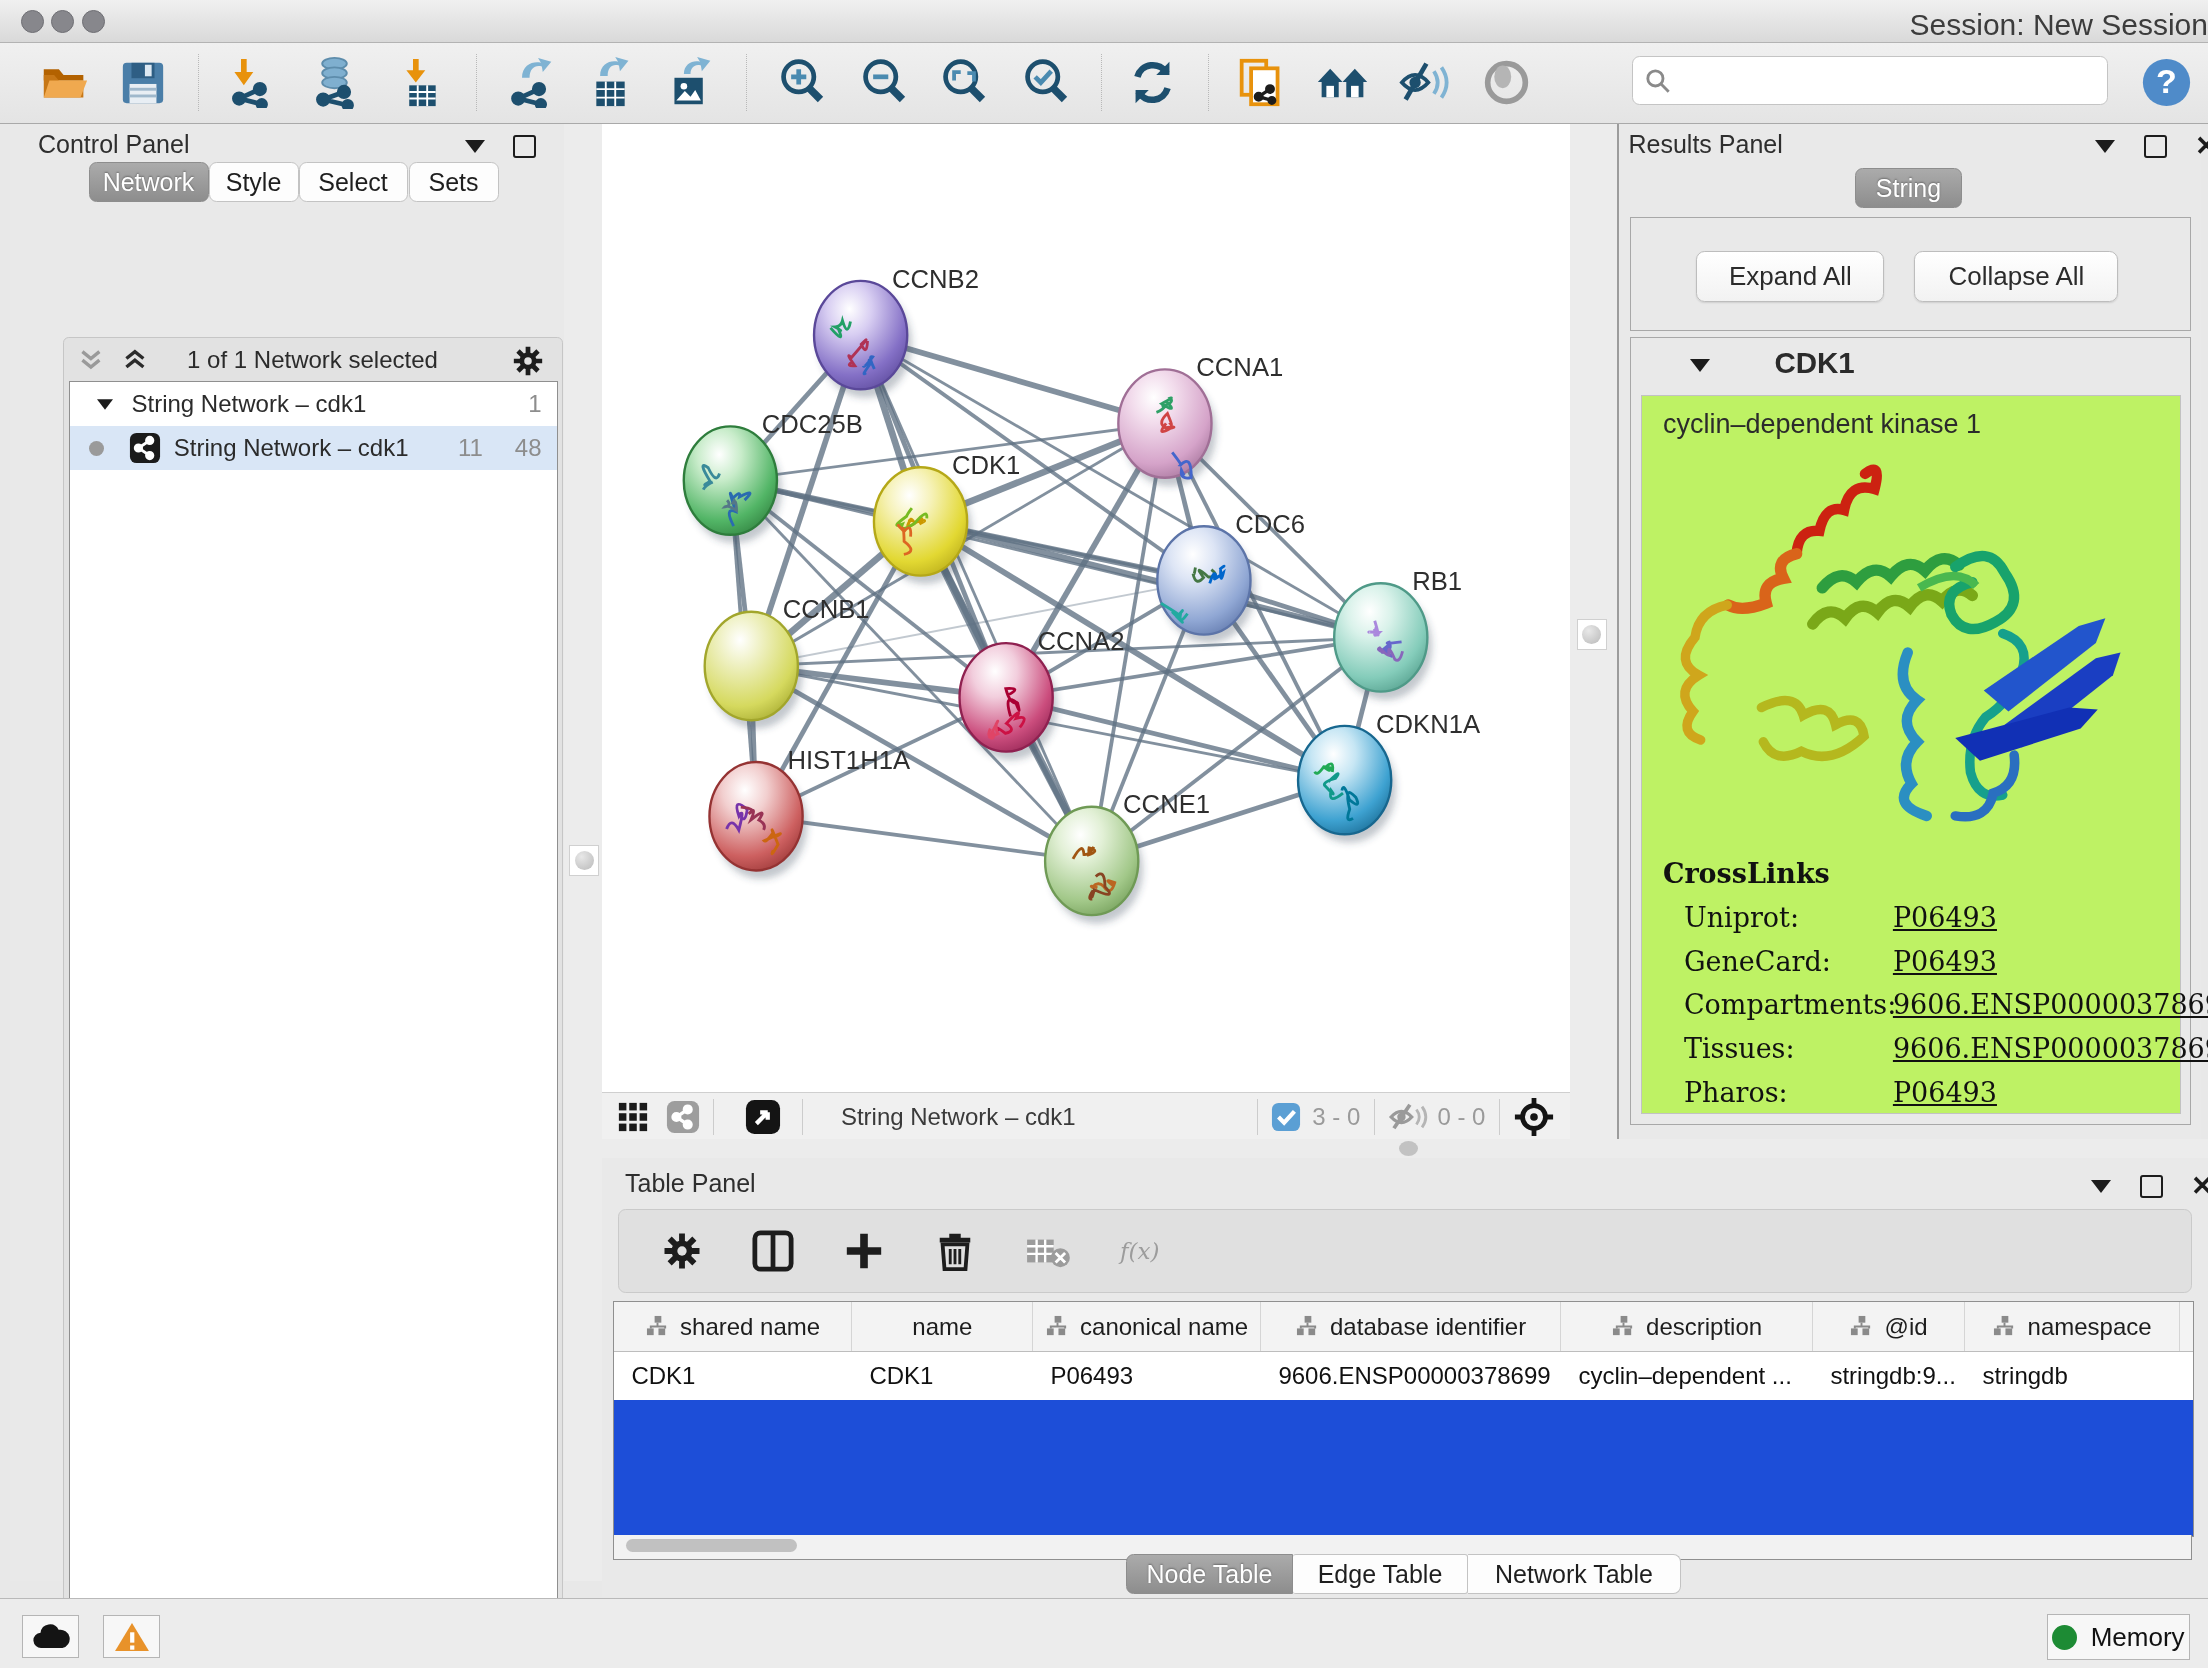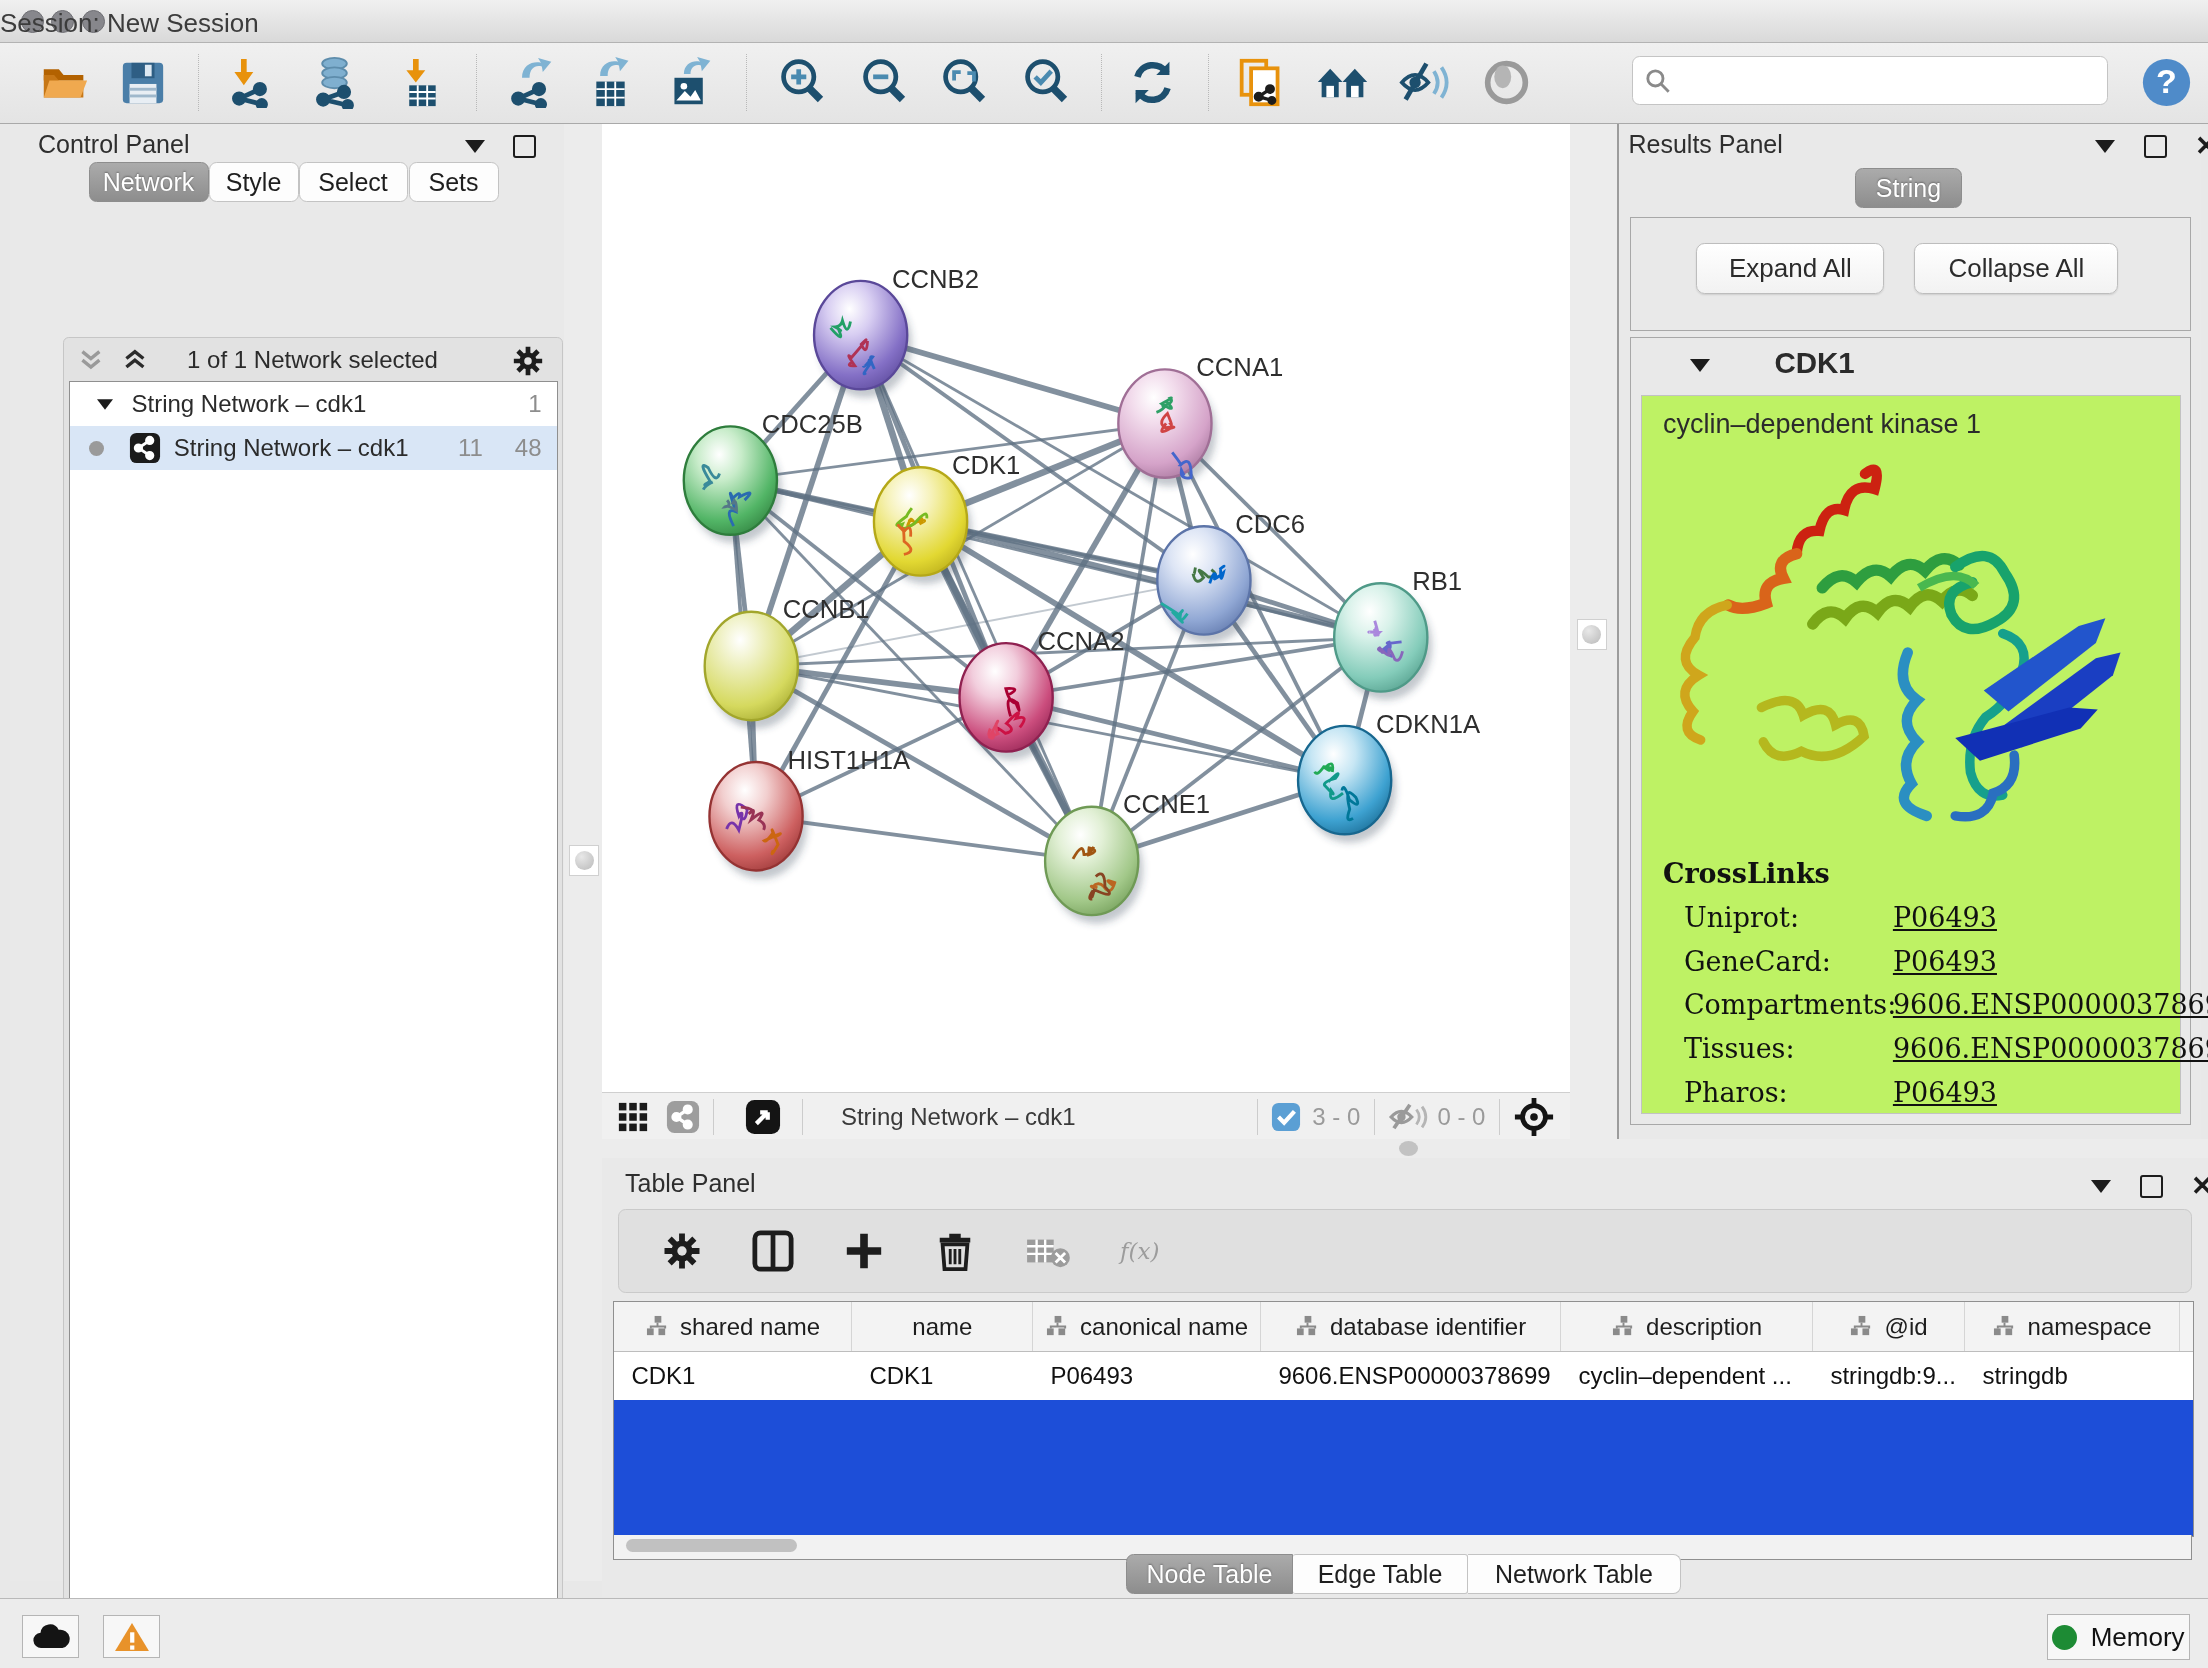--- a/index.html
+++ b/index.html
@@ -2,39 +2,39 @@
 <html style="font-size:15px"><head>
 <meta charset="utf-8">
 <style>
   html,body{margin:0;padding:0;background:#e8e8e8;width:2208px;height:1668px;overflow:hidden;
     font-family:"Liberation Sans",sans-serif;color:#2b2b2b;}
   .abs{position:absolute;}
   
   .titlebar{left:0;top:0;width:2208px;height:42px;background:linear-gradient(#f0f0f0,#d9d9d9);
     border-bottom:1px solid #b3b3b3;}
   .tl-dot{width:21px;height:21px;border-radius:50%;background:#87878c;border:1px solid #6f6f74;top:9.5px;}
-  .win-title{width:100%;text-align:left;top:7.6px;font-size:26px;color:#3c3c3c;}
+  .win-title{width:100%;text-align:right;top:7.6px;font-size:30px;color:#3c3c3c;}
   .toolbar{left:0;top:43px;width:2208px;height:80px;background:linear-gradient(#f0f0f0,#e4e4e4);
     border-bottom:1px solid #a9a9a9;}
   .tb-sep{top:11.4px;width:0;height:57px;border-left:1.9px dotted #b8b8b8;}
   .tb-btn{top:11.4px;width:57px;height:57px;display:flex;align-items:center;justify-content:center;cursor:pointer;}
   .searchfield{top:13.3px;width:476px;height:49px;background:#fff;border:1.9px solid #c4c4c4;border-radius:7.6px;
     display:flex;align-items:center;padding-left:11.4px;box-sizing:border-box;}
   .searchfield input{border:none;outline:none;font-size:23px;width:399px;background:transparent;}
   
   .panel-title{font-size:25px;color:#2e2e2e;}
   .tri-down{width:0;height:0;border-left:10.5px solid transparent;border-right:10.5px solid transparent;border-top:13.3px solid #1c1c1c;}
   .float-sq{width:19px;height:19px;border:2.9px solid #1c1c1c;border-radius:2.9px;}
   .close-x{font-size:27px;font-weight:bold;color:#1c1c1c;line-height:19px;}
   .tab{height:40px;border:1px solid #c3c3c3;background:#fdfdfd;color:#1e1e1e;font-size:25px;
     display:flex;align-items:center;justify-content:center;border-radius:7.6px;box-sizing:border-box;}
   .tab.active{background:linear-gradient(#ababab,#8d8d8d);color:#fff;border-color:#8d8d8d;
     text-shadow:0 -1px 1.9px rgba(0,0,0,.35);}
   .btn-white{background:linear-gradient(#ffffff,#f2f2f2);border:1px solid #bdbdbd;border-radius:8.6px;
-    font-size:26px;display:flex;align-items:center;justify-content:center;box-shadow:0 1px 1.9px rgba(0,0,0,.12);}
+    font-size:26px;display:flex;align-items:center;justify-content:center;box-shadow:0 1px 1.9px rgba(0,0,0,.12);margin-top:8px;}
   
   .ctrl-panel{left:9.5px;top:124px;width:554px;height:1457px;background:#e9e9e9;}
   .subpanel{left:53px;top:213px;width:498px;height:1366px;background:#e2e2e2;border:1px solid #c6c6c6;border-radius:5.7px;}
   .netlist{left:59px;top:257px;width:487px;height:1316px;background:#fff;border:1.9px solid #8f8f8f;}
   .tree-row{height:44px;display:flex;align-items:center;font-size:24px;}
   .tree-row .num{color:#8d8d8d;}
   .sel-row{background:#d9e6f6;}
   .dot-gray{width:15px;height:15px;border-radius:50%;background:#9a9a9a;}
   
   .netcanvas{left:602px;top:124px;width:968px;height:968px;background:#ffffff;}

